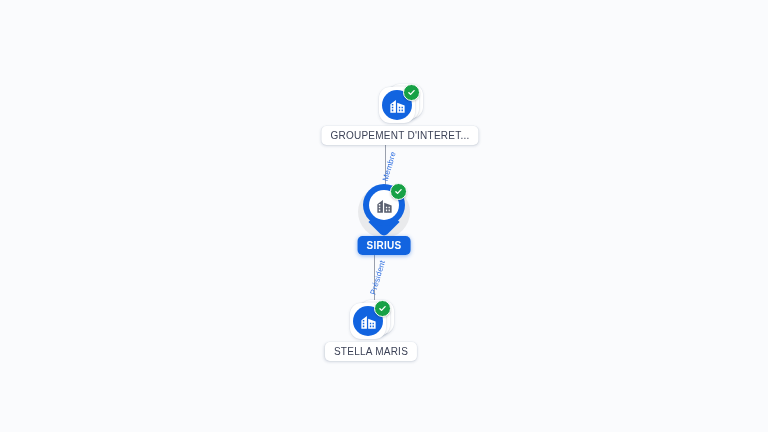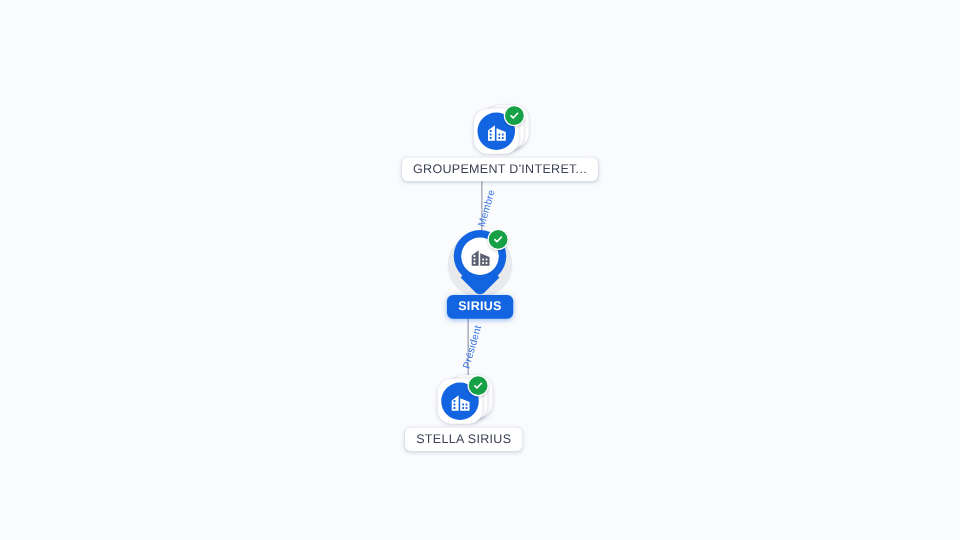--- a/index.html
+++ b/index.html
@@ -162,16 +162,16 @@
           <path fill="#ffffff" d="M3 21V10.5L10 5.2V21H3zm1.8-1.8h1.9v-2h-1.9v2zm0-3.6h1.9v-2H4.8v2zm0-3.6h1.9v-2H4.8v2z"></path>
           <path fill="#ffffff" d="M11.6 21V8.4L21 12.1V21h-9.4zm2.1-1.8h1.7v-2h-1.7v2zm3.4 0h1.7v-2h-1.7v2zm-3.4-3.6h1.7v-2h-1.7v2zm3.4 0h1.7v-2h-1.7v2z"></path>
         </svg>
       </div>
       <div class="badge" style="left:26px;top:2px;">
         <svg width="9" height="9" viewBox="0 0 24 24" aria-hidden="true">
           <path fill="none" stroke="#ffffff" stroke-width="3.6" stroke-linecap="round" stroke-linejoin="round" d="M5 12.5l4.5 4.5L19 7"></path>
         </svg>
       </div>
     </div>
-    <div class="pill" style="top:44px;">STELLA SIRIUS</div>
+    <div class="pill" style="top:44px;">STELLA MARIS</div>
   </div>
 
 </div>
 
 </body></html>

